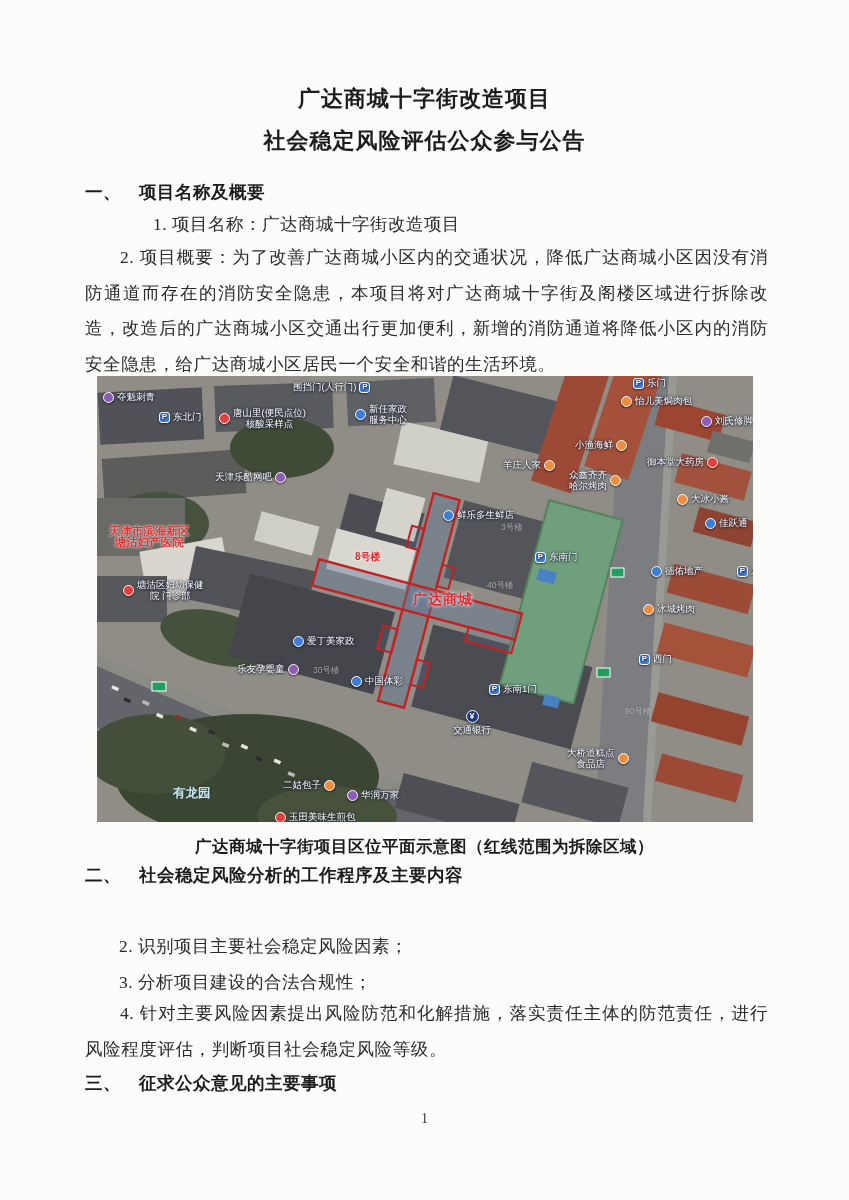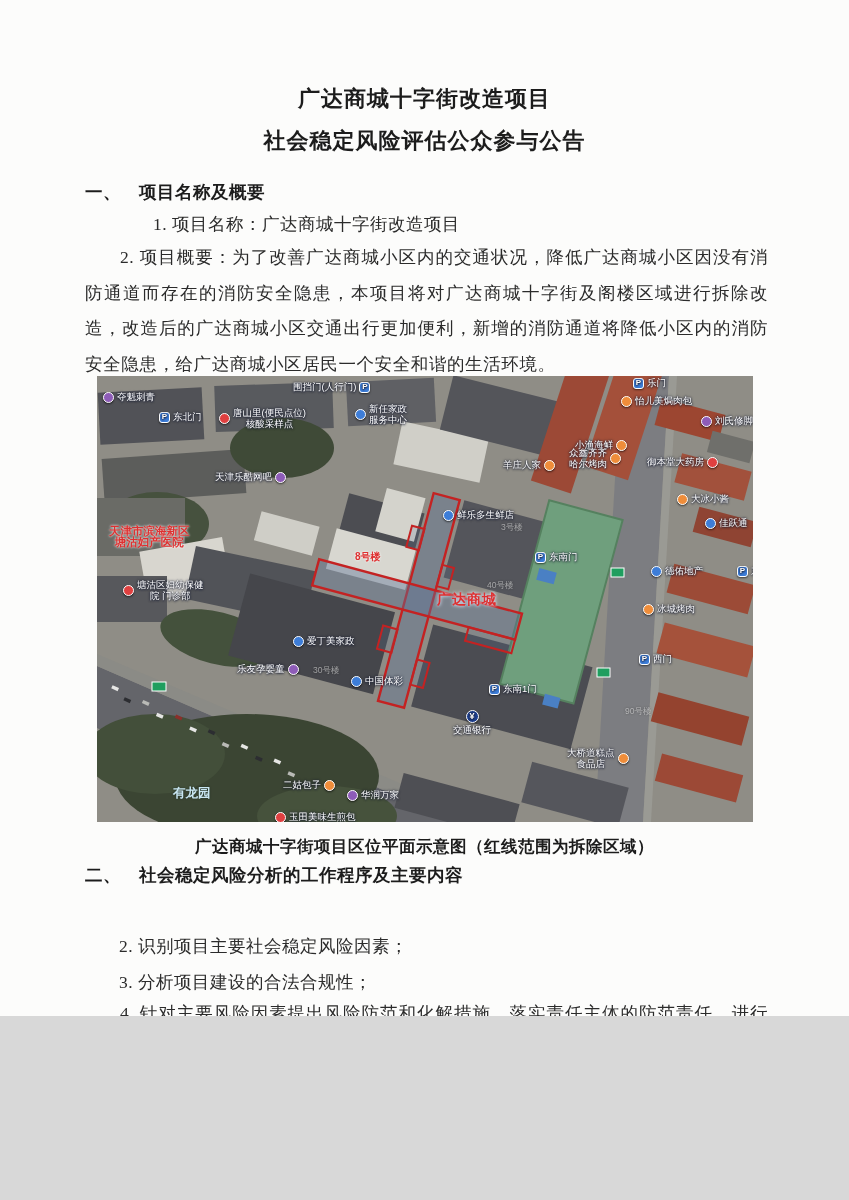--- a/index.html
+++ b/index.html
@@ -1,17 +1,17 @@
 <!DOCTYPE html>
 <html style="--poi-red: #de3030;"><head>
 <meta charset="utf-8">
 <style>
   html,body{margin:0;padding:0;background:#d8d8d8;}
   .page{
-    position:relative; width:849px; height:1016px; margin:0 auto;
+    position:relative; width:849px; height:1200px; margin:0 auto;
     background:#fcfcfb; overflow:hidden;
     font-family:"Liberation Serif","DejaVu Serif",serif;
     color:#2b2b2b;
   }
   .title{position:absolute; left:0; width:849px; text-align:center;
     font-size:22px; font-weight:bold; letter-spacing:1px; color:#1c1c1c;}
   .t1{top:84px;} .t2{top:126px;}
   .heading{position:absolute; left:85px; font-size:17.5px; font-weight:bold; color:#1c1c1c; letter-spacing:.5px;}
   .h1{top:180px;} .h2{top:863px;} .h3{top:1071px;}
   .pline{position:absolute; left:119px; font-size:17.5px; letter-spacing:.5px; white-space:nowrap;}
@@ -34,21 +34,21 @@
   .map-label{position:absolute; display:flex; align-items:center; gap:3px;
     font-size:9.5px; color:#fff; white-space:nowrap; line-height:10.5px;
     text-shadow:0 0 2px rgba(30,35,55,.95),0 0 3px rgba(30,35,55,.8),0 1px 2px rgba(30,35,55,.8);}
   .map-label .lt{display:inline-block;}
   .map-label.c .lt{text-align:center;}
   .map-label.stack{flex-direction:column; gap:2px;}
   .map-label.red{color:var(--poi-red); font-weight:bold; font-size:11.5px;
     text-shadow:0 0 2px rgba(255,255,255,.85),0 0 3px rgba(255,255,255,.6);}
   .map-label.red.sm{font-size:10px;}
   .map-label.red.lg{font-size:14px; letter-spacing:1px;
-    text-shadow:0 0 3px rgba(210,225,255,.9),0 0 4px rgba(255,255,255,.7);margin-left:24px;}
+    text-shadow:0 0 3px rgba(210,225,255,.9),0 0 4px rgba(255,255,255,.7);}
   .map-label.park{color:#c9e6f2; font-size:12.5px; font-weight:bold;
     text-shadow:0 0 2px rgba(20,40,30,.8);}
   .map-label.faint{color:rgba(255,255,255,.5); font-size:8.5px;
     text-shadow:0 0 2px rgba(30,30,30,.5);}
   .mi{flex:0 0 auto; width:11px; height:11px; border-radius:50%;
     border:1.5px solid #fff; box-sizing:border-box;
     box-shadow:0 1px 2px rgba(0,0,0,.55); display:inline-block;
     font:bold 8px/8px "Liberation Sans",sans-serif; color:#fff; text-align:center;}
   .mi-p{border-radius:3px; background:#3d7dd8;}
   .mi-orange{background:#ef8d3a;}
@@ -195,21 +195,21 @@
           <span class="lt">刘氏修脚</span>
         </div>
         <div class="map-label" style="left: 372px; top: 84px; padding-left: 34px;">
           <span class="lt">羊庄人家</span>
           <span class="mi mi-orange"></span>
         </div>
         <div class="map-label" style="left: 478px; top: 64px;">
           <span class="lt">小渔海鲜</span>
           <span class="mi mi-orange"></span>
         </div>
-        <div class="map-label c" style="left: 472px; top: 72px;">
+        <div class="map-label c" style="left: 472px; top: 94px;">
           <span class="lt">众鑫齐齐<br>哈尔烤肉</span>
           <span class="mi mi-orange"></span>
         </div>
         <div class="map-label" style="left: 550px; top: 81px;">
           <span class="lt">御本堂大药房</span>
           <span class="mi mi-red"></span>
         </div>
         <div class="map-label" style="left: 580px; top: 118px;">
           <span class="mi mi-orange"></span>
           <span class="lt">大冰小酱</span>

